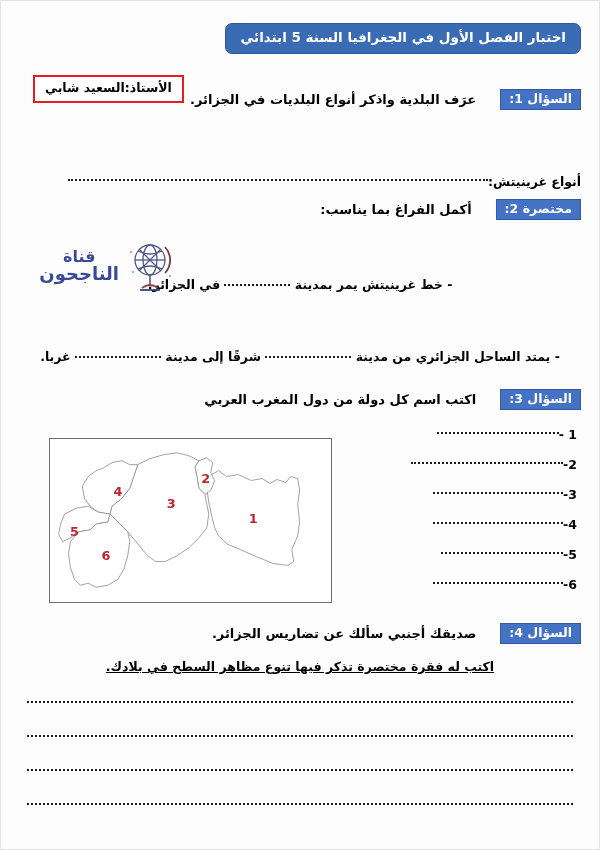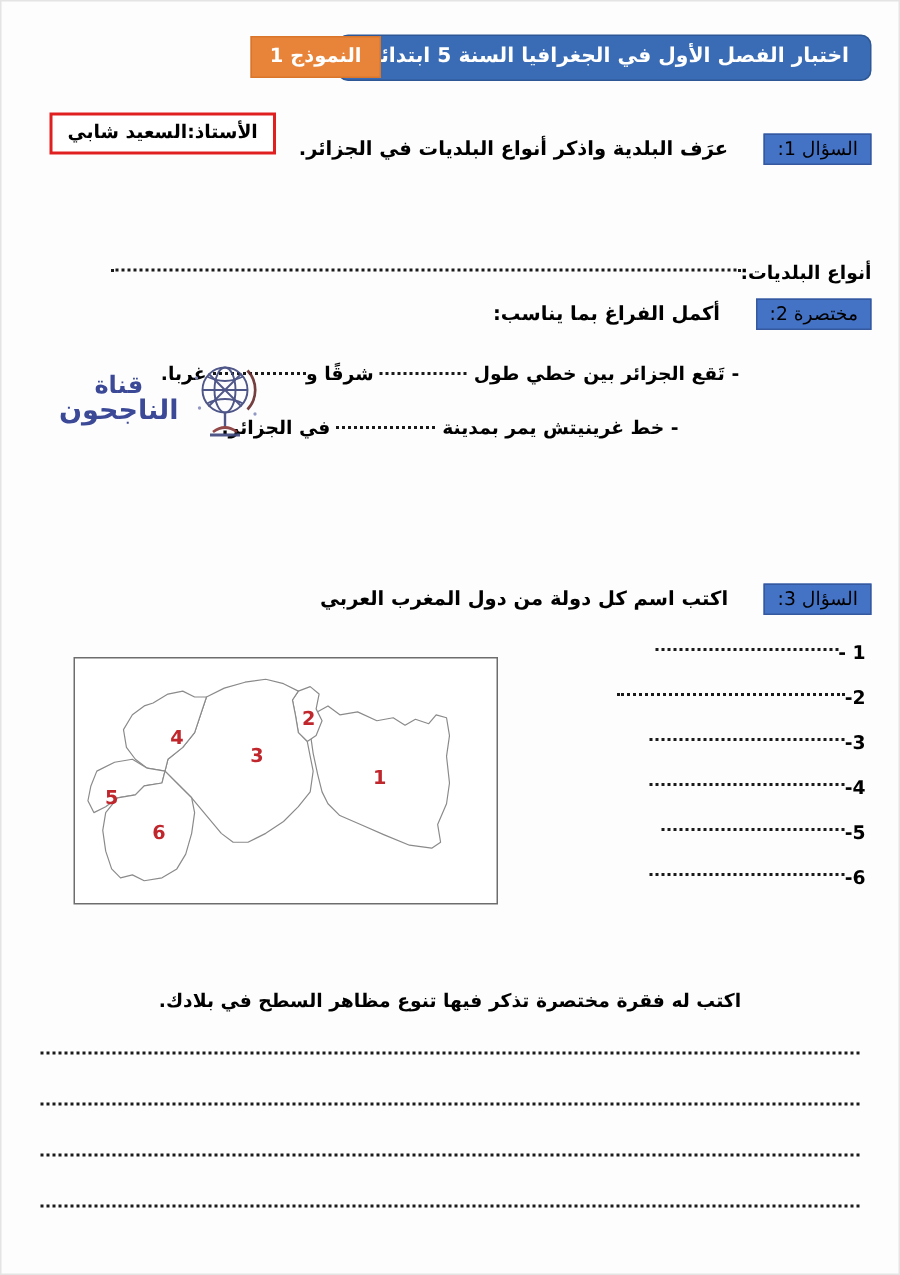--- a/index.html
+++ b/index.html
@@ -77,24 +77,24 @@
     font-weight: bold;
     padding: 4px 10px 6px 10px;
     white-space: nowrap;
     line-height: 1.1;
   }
 
   
   .q-label {
     display: inline-block;
     background: #4472c4;
-    color: #000000;
+    color: #ffffff;
     border: 1px solid #35589e;
     font-size: 12.5px;
-    font-weight: normal;
+    font-weight: bold;
     padding: 2px 8px 3px 8px;
     line-height: 1.15;
     vertical-align: middle;
     white-space: nowrap;
     text-align: center;
   }
   .q-row {
     position: absolute;
     right: 18px;
     text-align: right;
@@ -218,52 +218,52 @@
     font-size: 13px;
   }
 </style>
 </head>
 <body>
 
 <div class="page">
 
   <div class="header-row">
     <div class="title-box">اختبار الفصل الأول في الجغرافيا السنة 5 ابتدائي</div>
-    <div class="model-badge">النموذج 1</div>
   </div>
 
   <div class="teacher-box">الأستاذ:السعيد شابي</div>
 
   <div class="q-row" style="top:88px;">
     <span class="q-label">السؤال 1:</span><span class="q-text">عرَف البلدية واذكر أنواع البلديات في الجزائر.</span>
   </div>
 
 
   <div class="ans-row" style="top:172px;">
-    <span class="ans-label">أنواع البلديات:</span><span class="dots" style="width:420px;"></span>
+    <span class="ans-label">أنواع غرينيتش:</span><span class="dots" style="width:420px;"></span>
   </div>
 
   <div class="q-row" style="top:198px;">
     <span class="q-label">مختصرة 2:</span><span class="q-text">أكمل الفراغ بما يناسب:</span>
   </div>
 
-  <div class="stmt" style="top:240px;">
-    <span>- تَقع الجزائر بين خطي طول</span>
-    <span class="gap" style="width:58px;"></span>
-    <span>شرقًا و</span><span class="gap" style="width:62px;"></span>
-    <span>غربا.</span>
-  </div>
 
   <div class="stmt" style="top:276px;">
     <span>- خط غرينيتش يمر بمدينة</span>
     <span class="gap" style="width:66px;"></span>
     <span>في الجزائر.</span>
   </div>
 
 
+  <div class="stmt" style="top:348px;">
+    <span>- يمتد الساحل الجزائري من مدينة</span>
+    <span class="gap" style="width:86px;"></span>
+    <span>شرقًا إلى مدينة</span>
+    <span class="gap" style="width:86px;"></span>
+    <span>غربا.</span>
+  </div>
 
   <div class="q-row" style="top:388px;">
     <span class="q-label">السؤال 3:</span><span class="q-text">اكتب اسم كل دولة من دول المغرب العربي</span>
   </div>
 
   <div class="num-row" style="top:425px;">
     <span class="num-label">1 -</span><span class="dots" style="width:122px;"></span>
   </div>
   <div class="num-row" style="top:455px;">
     <span class="num-label">2-</span><span class="dots" style="width:152px;"></span>
@@ -329,21 +329,24 @@
         <text class="map-num" x="205" y="85">1</text>
         <text class="map-num" x="157" y="45">2</text>
         <text class="map-num" x="122" y="70">3</text>
         <text class="map-num" x="68" y="58">4</text>
         <text class="map-num" x="24" y="98">5</text>
         <text class="map-num" x="56" y="122">6</text>
       </g>
     </svg>
   </div>
 
-
-  <div class="stmt" style="top:658px; ">اكتب له فقرة مختصرة تذكر فيها تنوع مظاهر السطح في بلادك.</div>
+  <div class="q-row" style="top:622px;">
+    <span class="q-label">السؤال 4:</span><span class="q-text">صديقك أجنبي سألك عن تضاريس الجزائر.</span>
+  </div>
+
+  <div class="stmt" style="top:658px; text-decoration:underline;">اكتب له فقرة مختصرة تذكر فيها تنوع مظاهر السطح في بلادك.</div>
 
   <div class="fullline" style="top:700px;"></div>
   <div class="fullline" style="top:734px;"></div>
   <div class="fullline" style="top:768px;"></div>
   <div class="fullline" style="top:802px;"></div>
 
 </div>
 
 </body></html>

